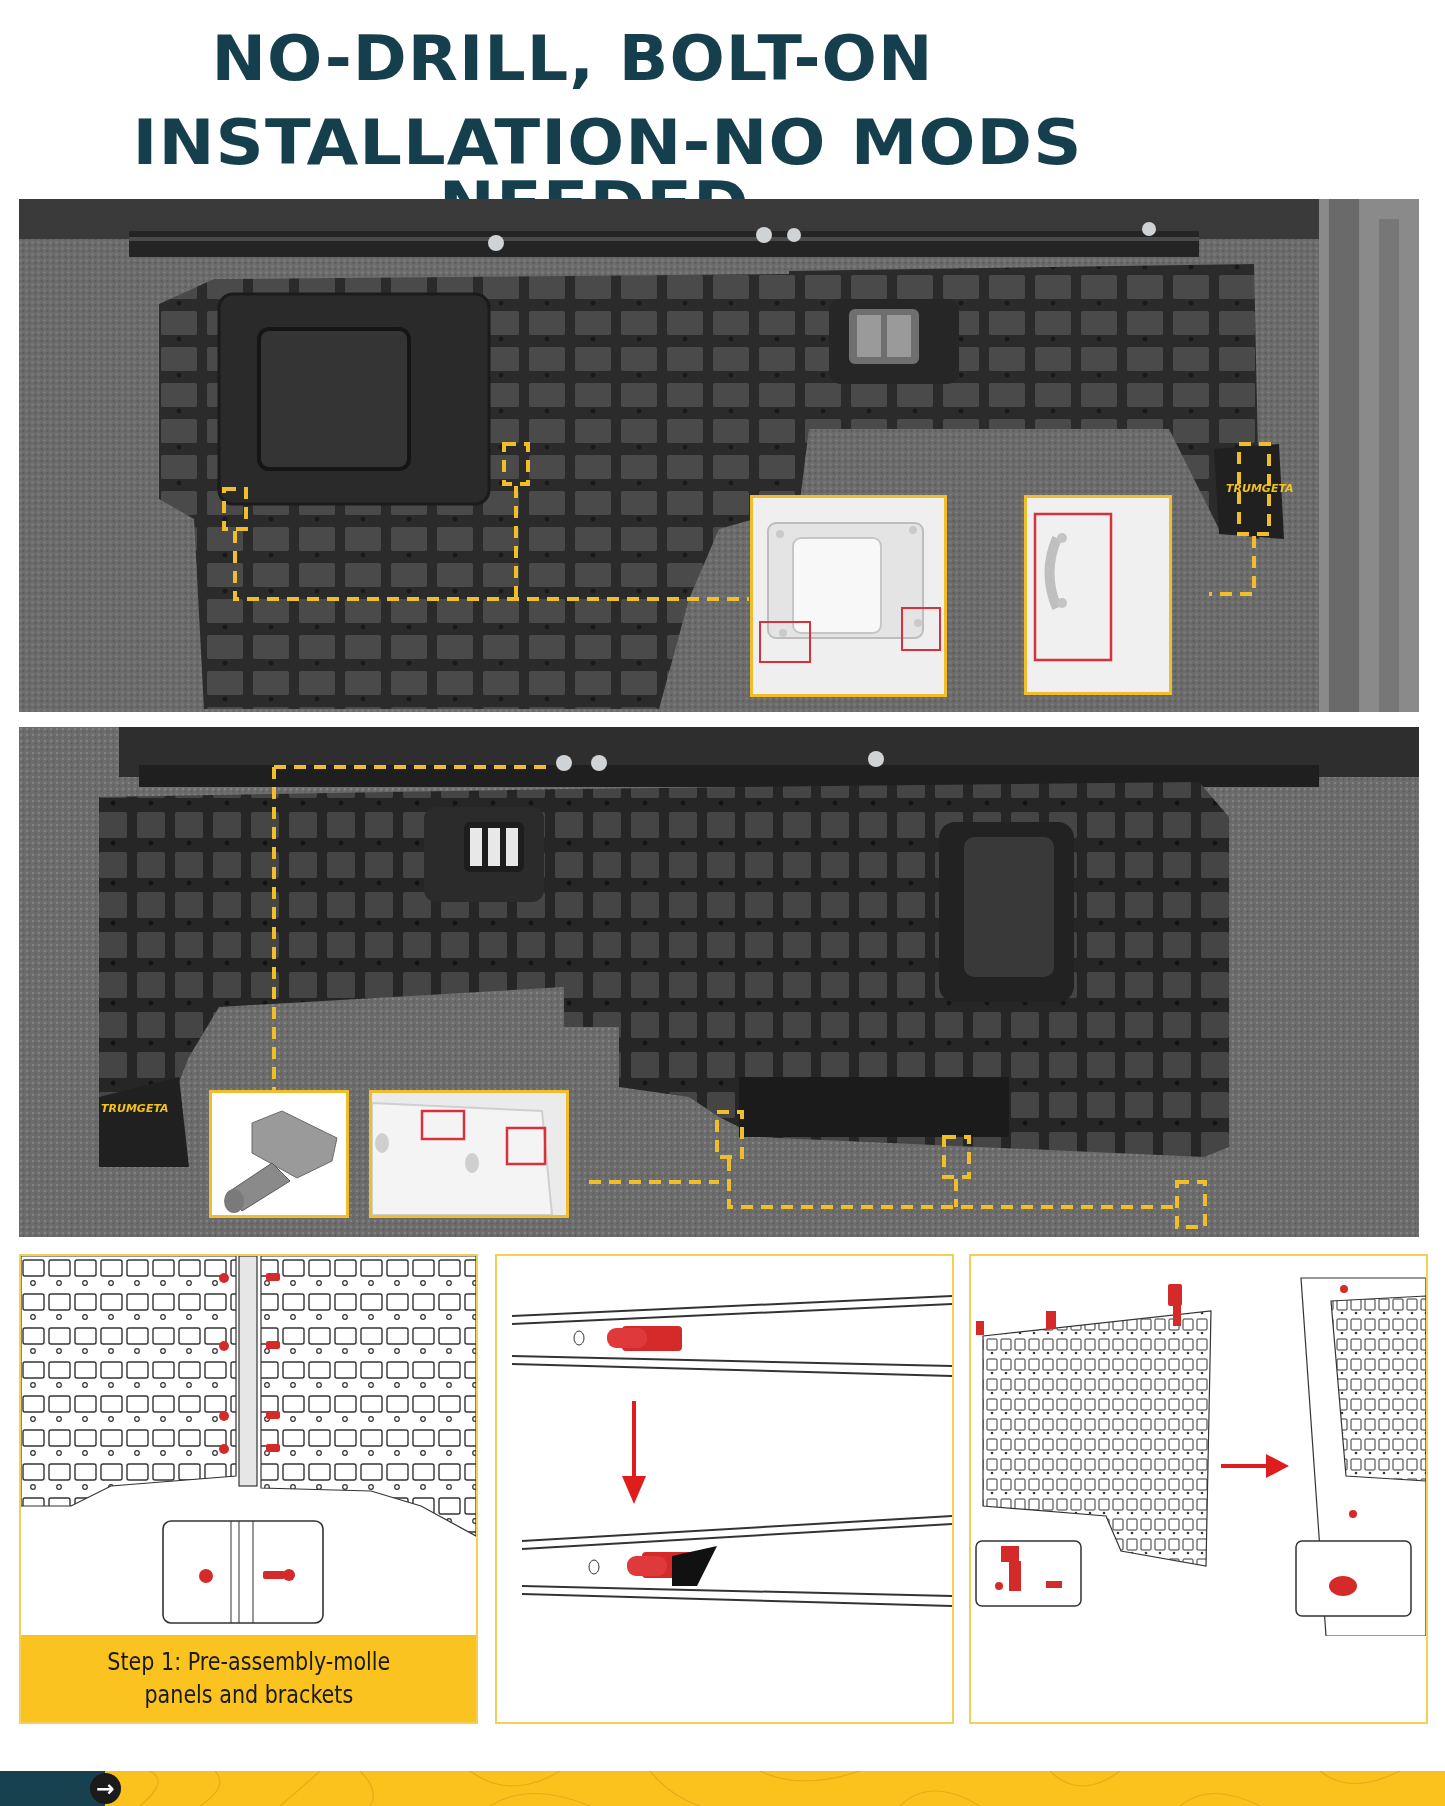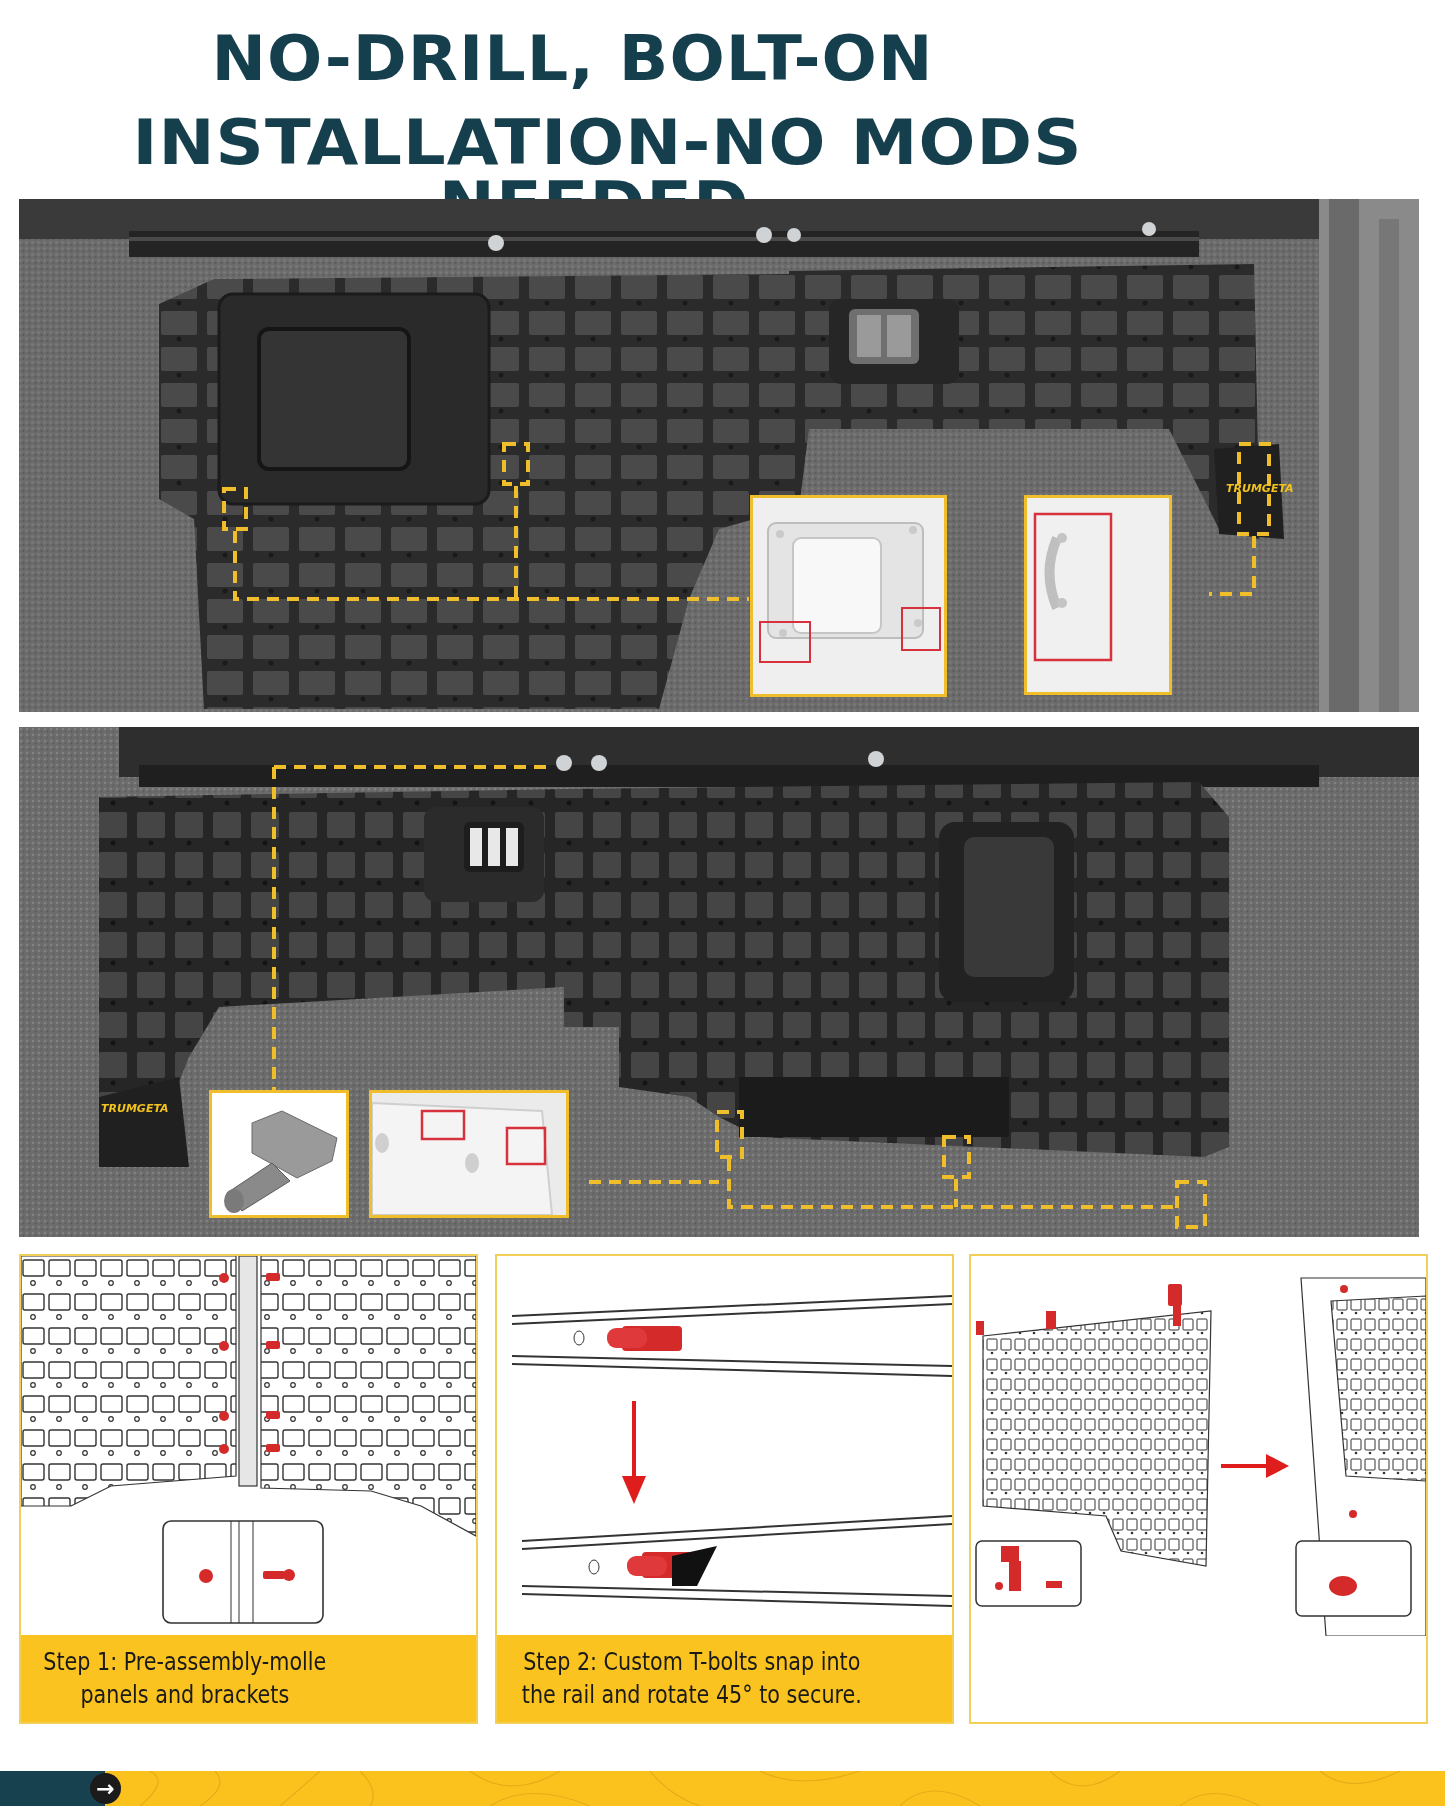--- a/index.html
+++ b/index.html
@@ -18,21 +18,21 @@
   .photo { position: absolute; left: 19px; overflow: hidden; background: #5a5a5a; padding-left: 12px; }
   .photo svg { position:absolute; left:0; top:0; }
 
   .inset { position: absolute; border: 3px solid #f0bd2b; background: #f2f2f2; overflow: hidden; }
 
   .steps { position: absolute; left: 19px; top: 1254px; width: 1407px; height: 472px; }
   .step { position: absolute; top: 0; height: 470px; border: 2px solid #f2cf57; background: #ffffff; overflow: hidden; }
   .step .caption {
     position: absolute; left: 0; right: 0; bottom: 0; height: 87px;
     background: #fac31f; color: #1a1a1a;
-    display: flex; align-items: center; text-align: center;
+    display: flex; align-items: center; justify-content: center; text-align: center;
     font-family: "DejaVu Sans Condensed", "DejaVu Sans", sans-serif;
     font-size: 25px; line-height: 1.3; padding: 0 10px;
   }
   .step .caption span { display:block; transform: scaleX(0.92); }
 
   .footer-bar { position: absolute; left: 0; top: 1771px; width: 1445px; height: 35px; background: #fbc21e; overflow:hidden; }
   .footer-dark { position: absolute; left: 0; top: 0; width: 105px; height: 35px; background: #17414e; }
   .footer-arrow {
     position: absolute; left: 90px; top: 2px; width: 31px; height: 31px; border-radius: 50%;
     background: #1b1b1b; color: #fff; display:flex; align-items:center; justify-content:center;
@@ -243,26 +243,20 @@
       <ellipse cx="82" cy="82" rx="5" ry="7" fill="none" stroke="#333"></ellipse>
       <rect x="125" y="70" width="60" height="25" rx="4" fill="#d42a2a"></rect>
       <rect x="110" y="72" width="40" height="20" rx="9" fill="#e0393c"></rect>
       <line x1="137" y1="145" x2="137" y2="230" stroke="#e01d1d" stroke-width="4"></line>
       <path d="M125 220 L137 248 L149 220Z" fill="#e01d1d"></path>
       <ellipse cx="97" cy="311" rx="5" ry="7" fill="none" stroke="#333"></ellipse>
       <rect x="145" y="296" width="50" height="26" rx="4" fill="#d42a2a"></rect>
       <path d="M175 300 L220 290 L200 330 L175 330Z" fill="#111"></path>
       <rect x="130" y="300" width="40" height="20" rx="9" fill="#e0393c"></rect>
     </svg>
-    <div class="caption">
-      <div>
-        <span>Step 2: Custom T-bolts snap into</span>
-        <span>the rail and rotate 45° to secure.</span>
-      </div>
-    </div>
   </div>
 
   <div class="step" style="left:950px; width:459px;">
     <svg width="455" height="380" viewBox="0 0 455 380">
       <defs>
         <pattern id="molleSmall" width="14" height="20" patternUnits="userSpaceOnUse">
           <rect width="14" height="20" fill="#fff"></rect>
           <rect x="2" y="3" width="10" height="11" rx="1" fill="none" stroke="#333" stroke-width="1"></rect>
           <circle cx="7" cy="17" r="1.3" fill="#333"></circle>
         </pattern>

